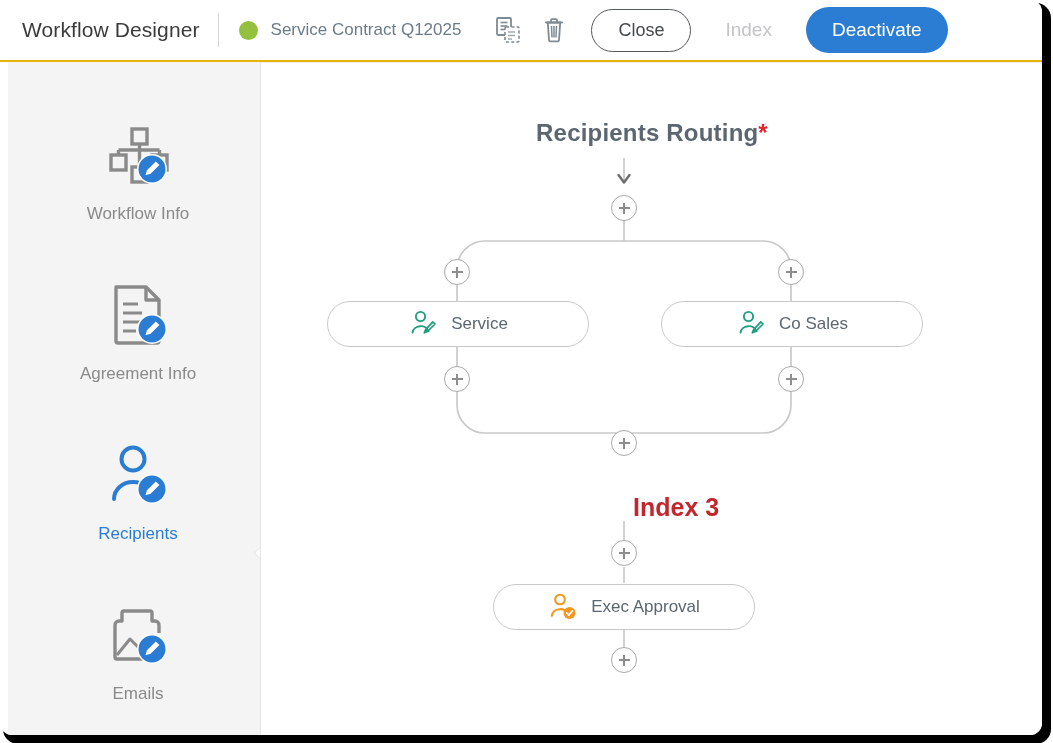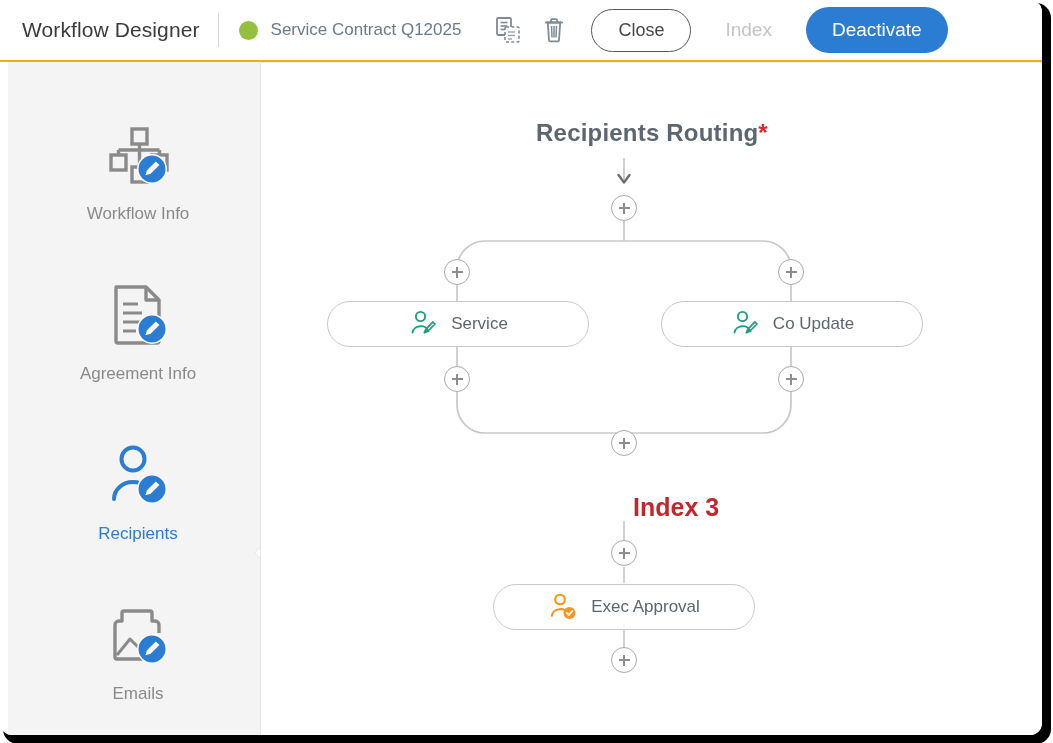--- a/index.html
+++ b/index.html
@@ -398,21 +398,21 @@
 
     <div class="node" style="left:400px; top:238px; width:262px;">
       <span class="node-icon">
         <svg width="30" height="30" viewBox="0 0 30 30">
           <circle cx="12.5" cy="7.5" r="4.6" fill="none" stroke="#1f9e80" stroke-width="1.9"></circle>
           <path d="M4.5 23.5 a8.2 7.2 0 0 1 16 -1.2" fill="none" stroke="#1f9e80" stroke-width="1.9" stroke-linecap="round"></path>
           <path d="M24.8 12.8 L27 15 L19.5 22.5 L16.3 23.8 L17.6 20.6 Z" fill="none" stroke="#1f9e80" stroke-width="1.7" stroke-linejoin="round"></path>
           <line x1="17.6" y1="20.6" x2="19.5" y2="22.5" stroke="#1f9e80" stroke-width="1.5"></line>
         </svg>
       </span>
-      <span class="node-label">Co Update</span>
+      <span class="node-label">Co Sales</span>
     </div>
 
 
     <div class="node" style="left:232px; top:521px; width:262px;">
       <span class="node-icon">
         <svg width="30" height="30" viewBox="0 0 30 30">
           <circle cx="12" cy="7.5" r="4.8" fill="none" stroke="#f7941e" stroke-width="2.1"></circle>
           <path d="M3.8 23.8 a8.4 7.4 0 0 1 16.4 -1.4" fill="none" stroke="#f7941e" stroke-width="2.1" stroke-linecap="round"></path>
           <circle cx="21.5" cy="21" r="6" fill="#f7941e"></circle>
           <path d="M18.7 21 L20.7 23.2 L24.4 18.9" fill="none" stroke="#ffffff" stroke-width="1.8" stroke-linecap="round" stroke-linejoin="round"></path>

